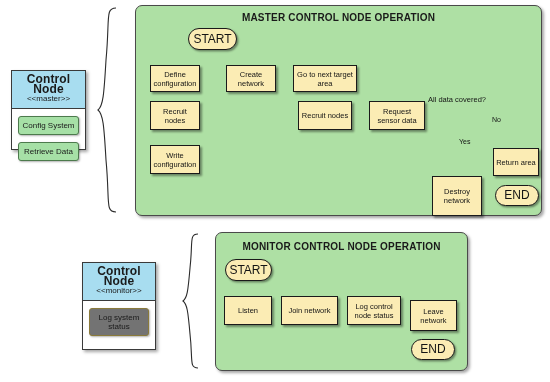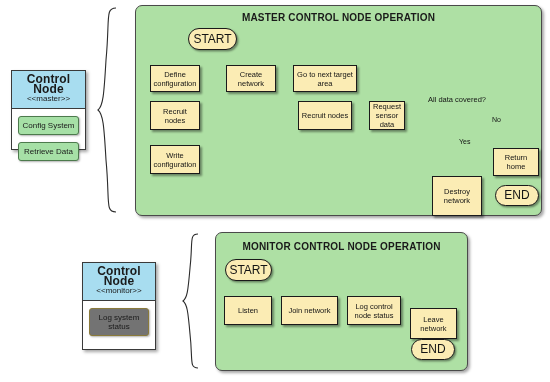--- a/index.html
+++ b/index.html
@@ -231,37 +231,37 @@
   </div>
 
   <div class="node" style="left:226px; top:65px; width:50px; height:27px;">
     <span>Create network</span>
   </div>
 
   <div class="node" style="left:298px; top:101px; width:54px; height:29px;">
     <span>Recruit nodes</span>
   </div>
 
-  <div class="node" style="left:369px; top:101px; width:36px; height:29px;">
+  <div class="node" style="left:369px; top:101px; width:56px; height:29px;">
     <span>Request sensor data</span>
   </div>
 
   <div class="diamond-wrap" style="left:424px; top:95px; width:66px; height:42px;">
     <span class="diamond-label">All data covered?</span>
   </div>
 
   <span class="edge-label" style="left:492px; top:116px;">No</span>
   <span class="edge-label" style="left:459px; top:138px;">Yes</span>
 
   <div class="node" style="left:432px; top:148px; width:50px; height:40px;margin-top:28px;">
     <span>Destroy network</span>
   </div>
 
   <div class="node" style="left:493px; top:148px; width:46px; height:28px;">
-    <span>Return home</span>
+    <span>Return area</span>
   </div>
 
   <div class="node term" style="left:495px; top:185px; width:44px; height:21px;">
     <span>END</span>
   </div>
 
   <div class="uml-box" style="left:82px; top:262px; width:74px; height:88px;">
     <div class="uml-header">
       <span class="uml-title">Control Node</span>
       <span class="uml-stereo">&lt;&lt;monitor&gt;&gt;</span>
@@ -283,21 +283,21 @@
   </div>
 
   <div class="node" style="left:281px; top:296px; width:57px; height:29px;">
     <span>Join network</span>
   </div>
 
   <div class="node" style="left:347px; top:296px; width:54px; height:29px;">
     <span>Log control node status</span>
   </div>
 
-  <div class="node" style="left:410px; top:308px; width:47px; height:31px;">
+  <div class="node" style="left:410px; top:300px; width:47px; height:31px;">
     <span>Leave network</span>
   </div>
 
   <div class="node term" style="left:411px; top:339px; width:44px; height:21px;">
     <span>END</span>
   </div>
 
 </div>
 
 </body></html>

